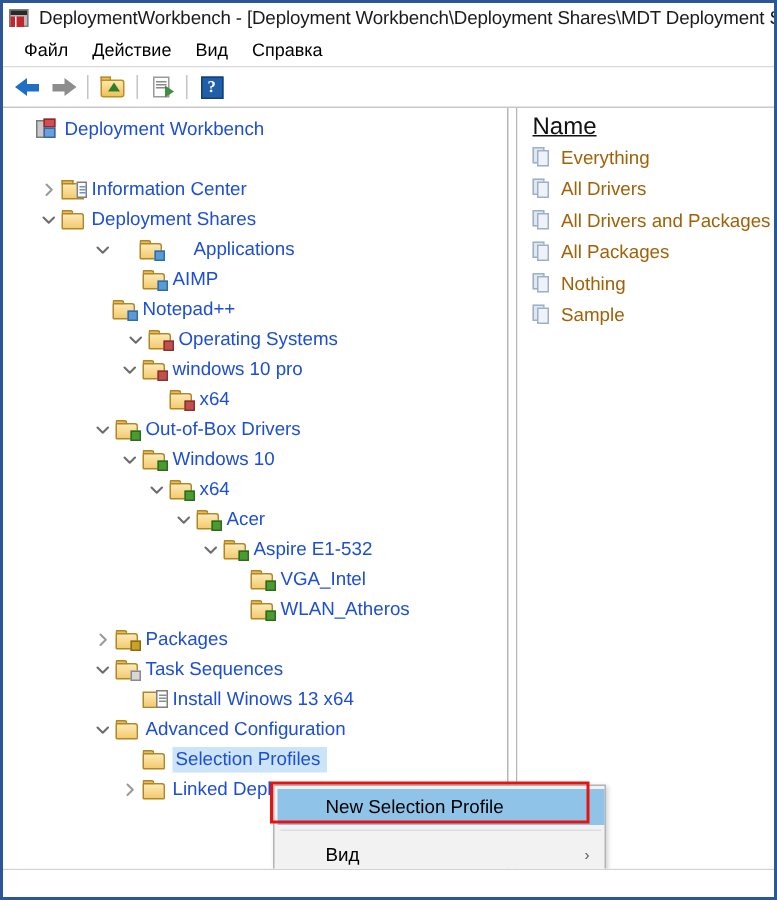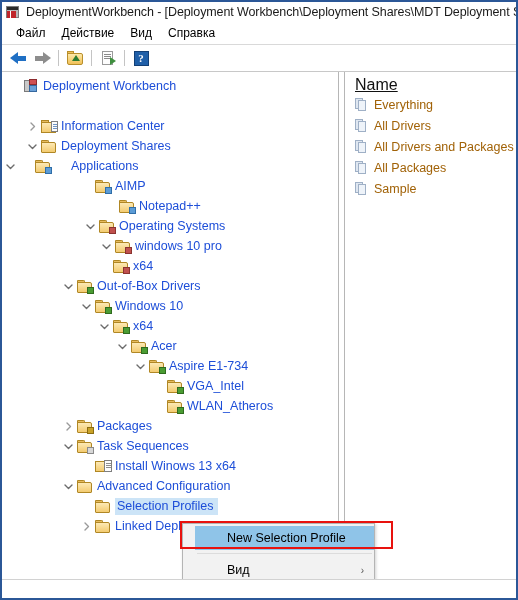--- a/index.html
+++ b/index.html
@@ -320,26 +320,26 @@
     display: flex; align-items: center; justify-content: center;
   }
   .profico { width: 13px; height: 13px; position: relative; }
   .profico .p1 { position: absolute; left: 0; top: 0; width: 8px; height: 11px; background: #dfe7f1; border: 1px solid #9fb0c6; box-sizing: border-box;}
   .profico .p2 { position: absolute; left: 3px; top: 2px; width: 8px; height: 11px; background: #eef3f9; border: 1px solid #9fb0c6; box-sizing: border-box;}
   
   .ctxmenu {
     position: absolute;
     left: 180px;
     top: 451px;
-    width: 193px;
+    width: 222px;
     background: #f2f2f2;
     border: 1px solid #b4b4b4;
     box-shadow: 1px 1px 3px rgba(0,0,0,0.18);
     z-index: 50;
-    padding: 2px 0 2px 12px;
+    padding: 2px 0 2px 2px;
     box-sizing: border-box;
   }
   .ctxmenu .citem {
     height: 26px;
     display: flex;
     align-items: center;
     padding-left: 32px;
     font-size: 12.5px;
     color: #000;
     position: relative;
@@ -478,21 +478,21 @@
             </svg>
           </span>
           <span class="ic">
             <span class="f plain">
               <span class="back"></span>
               <span class="front"></span>
             </span>
           </span>
           <span class="lbl">Deployment Shares</span>
         </div>
-        <div class="tnode" style=" gap: 16px;">
+        <div class="tnode" style="padding-left: 58px; gap: 16px;">
           <span class="chev">
             <svg width="9" height="9" viewBox="0 0 9 9">
               <path d="M1 3 L4.5 6.5 L8 3" fill="none" stroke="#6d6d6d" stroke-width="1.4" stroke-linecap="round" stroke-linejoin="round"></path>
             </svg>
           </span>
           <span class="ic">
             <span class="f plain">
               <span class="back"></span>
               <span class="front"></span>
               <span class="badge blue"></span>
@@ -504,21 +504,21 @@
           <span class="chev"></span>
           <span class="ic">
             <span class="f plain">
               <span class="back"></span>
               <span class="front"></span>
               <span class="badge blue"></span>
             </span>
           </span>
           <span class="lbl">AIMP</span>
         </div>
-        <div class="tnode" style="padding-left: 100px;">
+        <div class="tnode" style="padding-left: 56px;">
           <span class="chev"></span>
           <span class="ic">
             <span class="f plain">
               <span class="back"></span>
               <span class="front"></span>
               <span class="badge blue"></span>
             </span>
           </span>
           <span class="lbl">Notepad++</span>
         </div>
@@ -530,21 +530,21 @@
           </span>
           <span class="ic">
             <span class="f plain">
               <span class="back"></span>
               <span class="front"></span>
               <span class="badge red"></span>
             </span>
           </span>
           <span class="lbl">Operating Systems</span>
         </div>
-        <div class="tnode" style="padding-left: 76px; margin-left: 20px;">
+        <div class="tnode" style="padding-left: 76px;">
           <span class="chev">
             <svg width="9" height="9" viewBox="0 0 9 9">
               <path d="M1 3 L4.5 6.5 L8 3" fill="none" stroke="#6d6d6d" stroke-width="1.4" stroke-linecap="round" stroke-linejoin="round"></path>
             </svg>
           </span>
           <span class="ic">
             <span class="f plain">
               <span class="back"></span>
               <span class="front"></span>
               <span class="badge red"></span>
@@ -629,21 +629,21 @@
               <path d="M1 3 L4.5 6.5 L8 3" fill="none" stroke="#6d6d6d" stroke-width="1.4" stroke-linecap="round" stroke-linejoin="round"></path>
             </svg>
           </span>
           <span class="ic">
             <span class="f plain">
               <span class="back"></span>
               <span class="front"></span>
               <span class="badge green"></span>
             </span>
           </span>
-          <span class="lbl">Aspire E1-734</span>
+          <span class="lbl">Aspire E1-532</span>
         </div>
         <div class="tnode" style="padding-left: 148px;">
           <span class="chev"></span>
           <span class="ic">
             <span class="f plain">
               <span class="back"></span>
               <span class="front"></span>
               <span class="badge green"></span>
             </span>
           </span>
@@ -800,20 +800,29 @@
           </span>
           <span>All Packages</span>
         </div>
         <div class="lrow">
           <span class="lic">
             <span class="profico">
               <span class="p1"></span>
               <span class="p2"></span>
             </span>
           </span>
+          <span>Nothing</span>
+        </div>
+        <div class="lrow">
+          <span class="lic">
+            <span class="profico">
+              <span class="p1"></span>
+              <span class="p2"></span>
+            </span>
+          </span>
           <span>Sample</span>
         </div>
       </div>
 
     <div class="ctxmenu">
 
     <div class="citem hl first">
           <span>New Selection Profile</span>
         </div>
         <div class="sep"></div>

